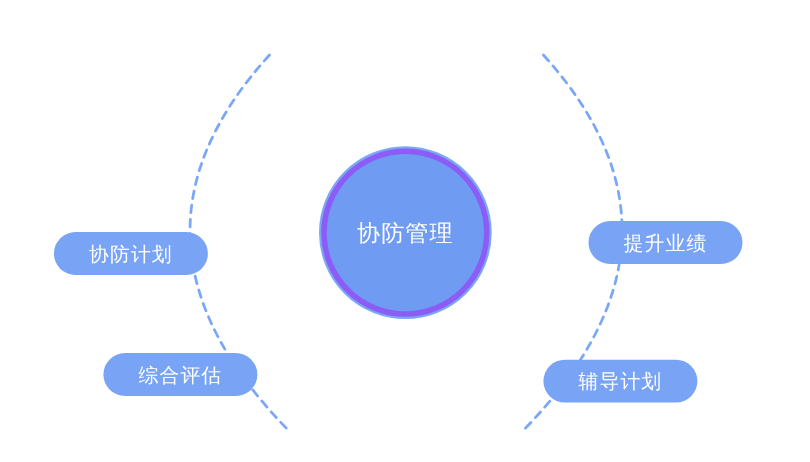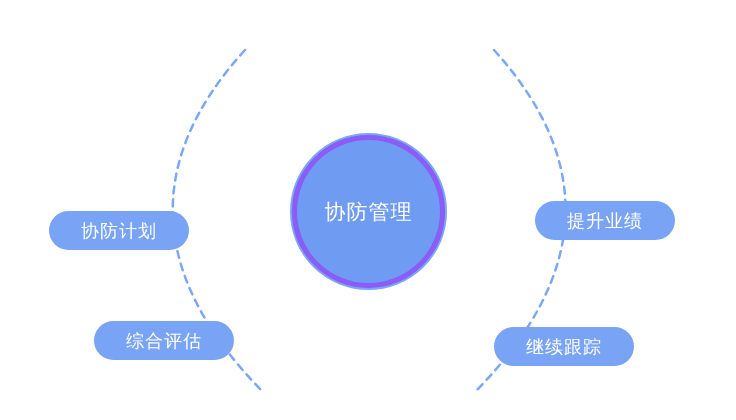--- a/index.html
+++ b/index.html
@@ -69,19 +69,19 @@
   </svg>
 
 
   <div class="pill pill-2">协防计划</div>
 
   <div class="pill pill-3">综合评估</div>
 
 
   <div class="pill pill-5">提升业绩</div>
 
-  <div class="pill pill-6">继续跟踪</div>
+  <div class="pill pill-6">辅导计划</div>
 
   <div class="center-ring">
     <div class="center-disc">协防管理</div>
   </div>
 
 </div>
 
 </body></html>

